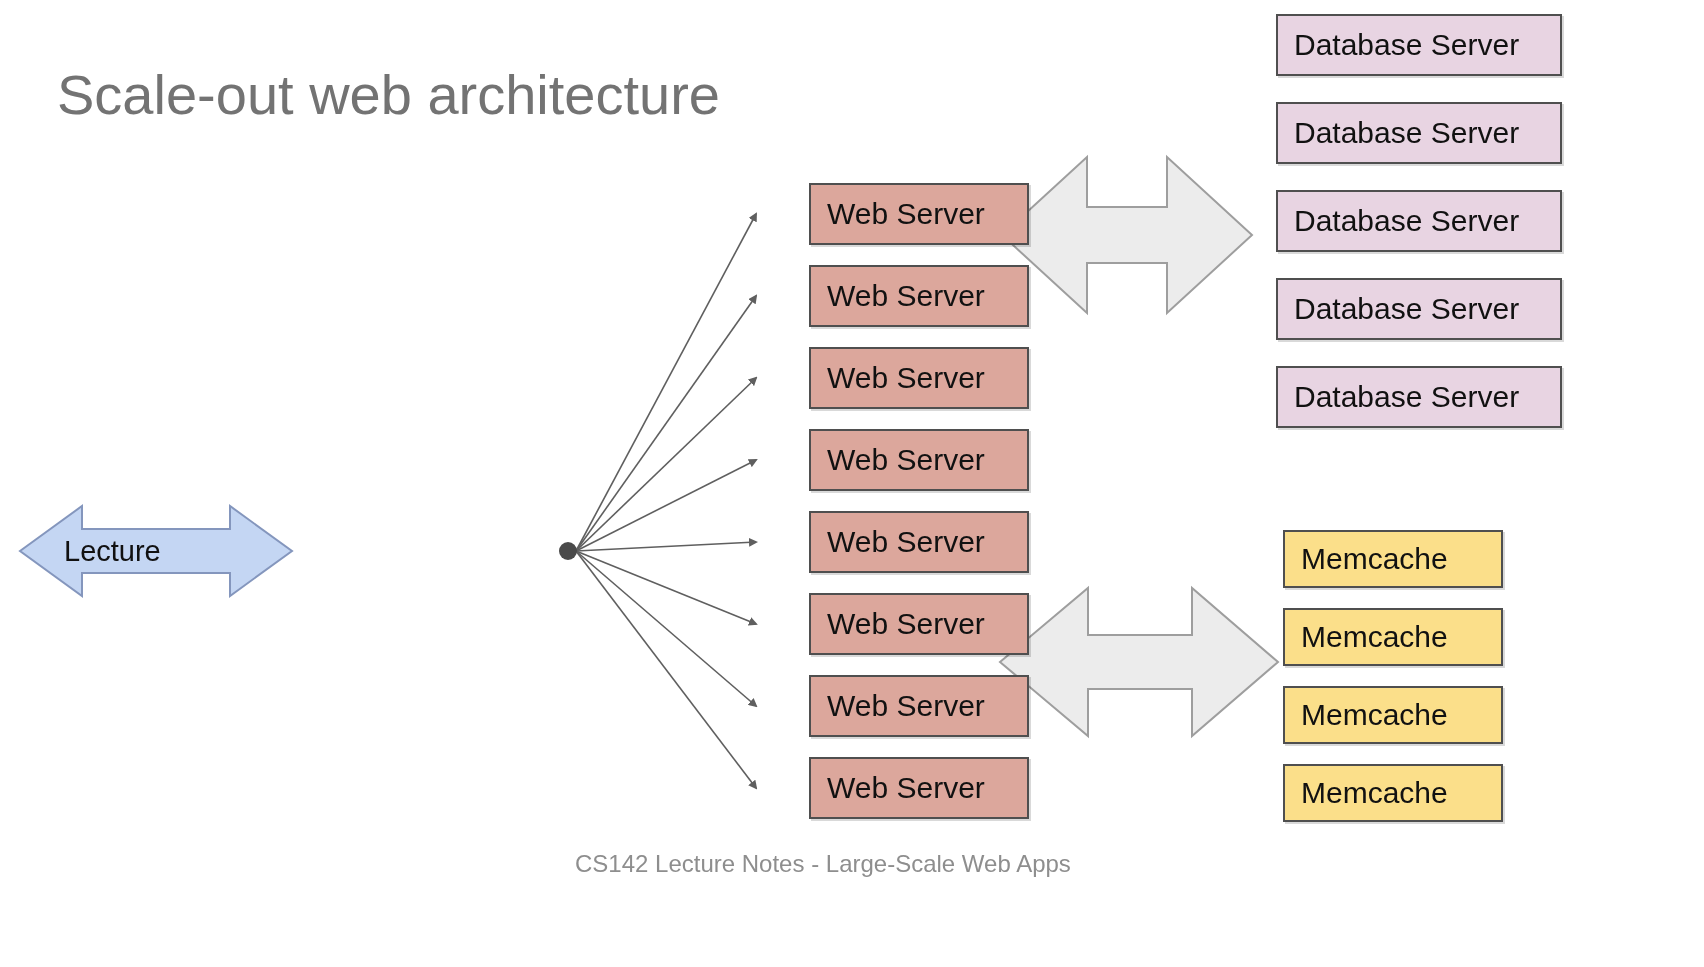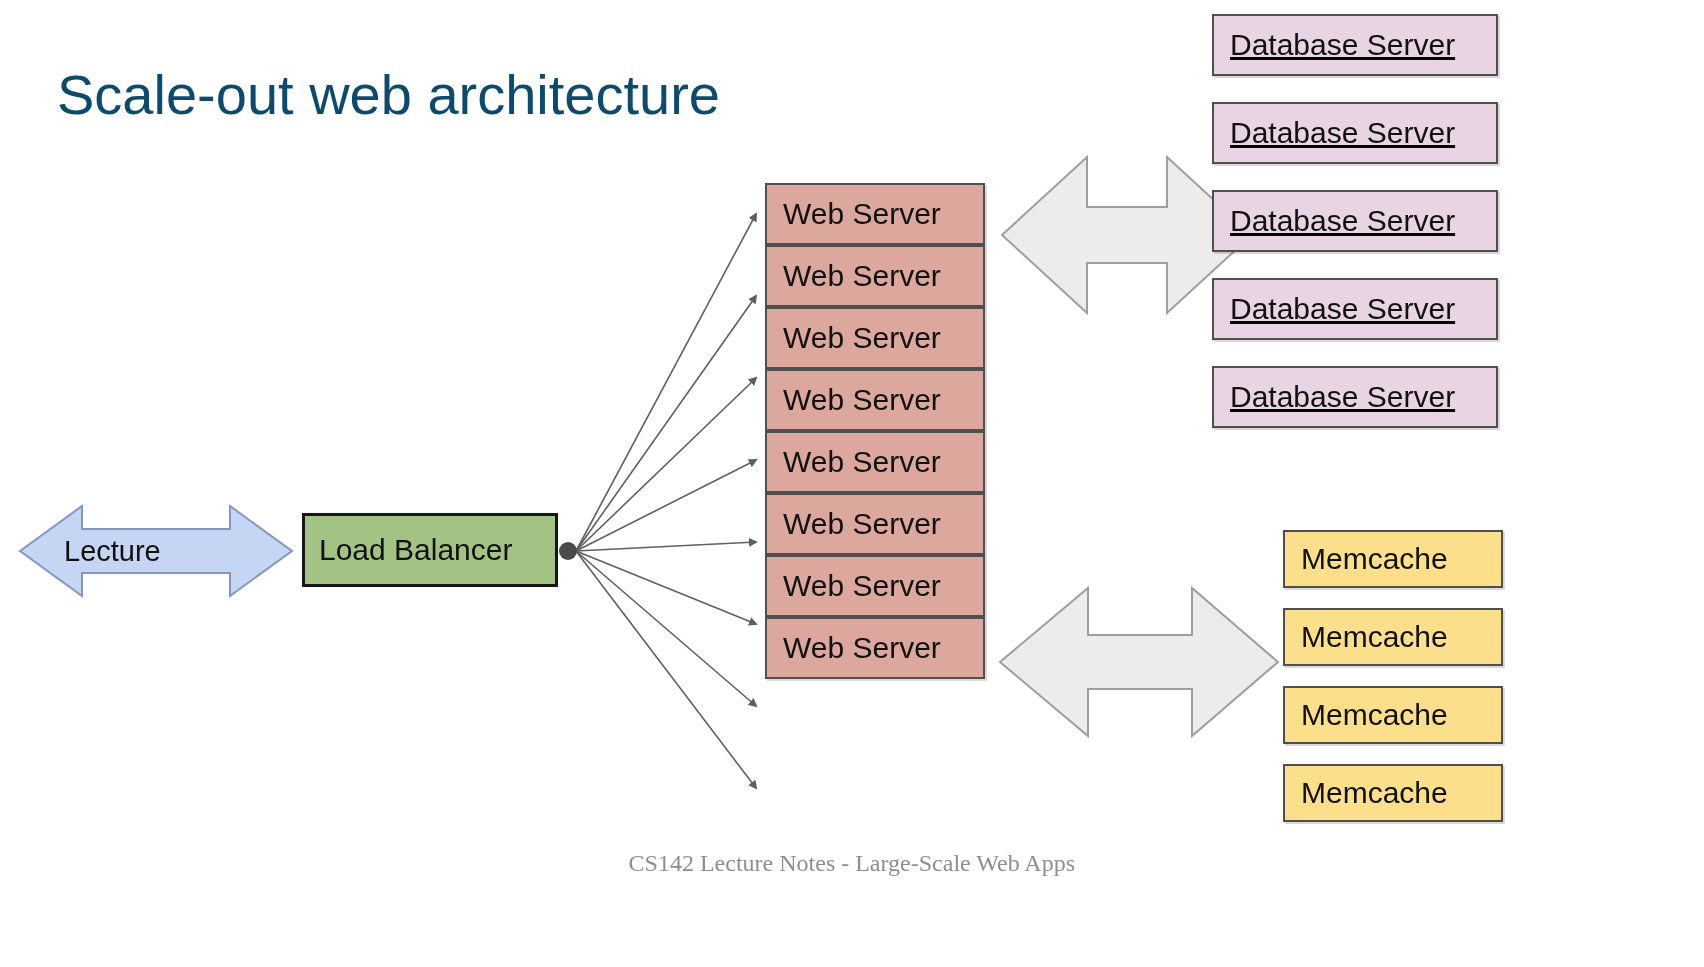--- a/index.html
+++ b/index.html
@@ -15,21 +15,21 @@
     background: #ffffff;
     overflow: hidden;
   }
   .title {
     position: absolute;
     left: 57px;
     top: 62px;
     margin: 0;
     font-size: 56px;
     font-weight: 400;
-    color: #0c4a6e;
+    color: #737373;
     white-space: nowrap;
   }
   .connector-layer {
     position: absolute;
     left: 0;
     top: 0;
     width: 1704px;
     height: 967px;
   }
   .internet-arrow {
@@ -72,46 +72,45 @@
     align-items: center;
     padding-left: 14px;
     font-size: 30px;
     color: #111111;
   }
   .col {
     position: absolute;
     display: flex;
     flex-direction: column;
   }
-  .web-col  { left: 765px;  top: 183px; width: 220px; }
-  .db-col   { left: 1212px; top: 14px;  width: 286px; gap: 26px; text-decoration: underline; }
+  .web-col  { left: 809px;  top: 183px; width: 220px; gap: 20px; }
+  .db-col   { left: 1276px; top: 14px;  width: 286px; gap: 26px; }
   .mem-col  { left: 1283px; top: 530px; width: 220px; gap: 20px; }
   .box {
     box-sizing: border-box;
     border: 2px solid var(--box-border, #4f4f4f);
     box-shadow: 2px 2px 0 rgba(0,0,0,0.15);
     display: flex;
     align-items: center;
     padding-left: 16px;
     font-size: 30px;
     color: #111111;
   }
   .web-col .box { height: 62px; background: var(--web-server-fill, #dca79c); }
   .db-col  .box { height: 62px; background: var(--database-fill, #e8d4e2); }
   .mem-col .box { height: 58px; background: var(--memcache-fill, #fbdf8a); }
   .footer {
     position: absolute;
     left: 575px;
     top: 850px;
     width: 500px;
-    text-align: right;
+    text-align: left;
     font-size: 24px;
     color: var(--footer-text, #8e8e8e);
     white-space: nowrap;
-    font-family: Liberation Serif, serif;
   }
 </style>
 </head>
 <body>
 
 <div class="stage">
 
   <h1 class="title">Scale-out web architecture</h1>
 
   <svg class="connector-layer" viewBox="0 0 1704 967" xmlns="http://www.w3.org/2000/svg">
@@ -134,79 +133,76 @@
     <line class="fan-line" x1="576" y1="551" x2="756" y2="542" marker-end="url(#ah)"></line>
     <line class="fan-line" x1="576" y1="551" x2="756" y2="624" marker-end="url(#ah)"></line>
     <line class="fan-line" x1="576" y1="551" x2="756" y2="706" marker-end="url(#ah)"></line>
     <line class="fan-line" x1="576" y1="551" x2="756" y2="788" marker-end="url(#ah)"></line>
 
     <circle class="port-dot" cx="568" cy="551" r="9"></circle>
   </svg>
 
   <span class="internet-label">Lecture</span>
 
-  <div class="load-balancer">
-    <span>Load Balancer</span>
+
+  <div class="col web-col">
+    <div class="box">
+        <span>Web Server</span>
+      </div>
+    <div class="box">
+        <span>Web Server</span>
+      </div>
+    <div class="box">
+        <span>Web Server</span>
+      </div>
+    <div class="box">
+        <span>Web Server</span>
+      </div>
+    <div class="box">
+        <span>Web Server</span>
+      </div>
+    <div class="box">
+        <span>Web Server</span>
+      </div>
+    <div class="box">
+        <span>Web Server</span>
+      </div>
+    <div class="box">
+        <span>Web Server</span>
+      </div>
   </div>
 
-  <div class="col web-col">
-    <div class="box">
-        <span>Web Server</span>
-      </div>
-    <div class="box">
-        <span>Web Server</span>
-      </div>
-    <div class="box">
-        <span>Web Server</span>
-      </div>
-    <div class="box">
-        <span>Web Server</span>
-      </div>
-    <div class="box">
-        <span>Web Server</span>
-      </div>
-    <div class="box">
-        <span>Web Server</span>
-      </div>
-    <div class="box">
-        <span>Web Server</span>
-      </div>
-    <div class="box">
-        <span>Web Server</span>
+  <div class="col db-col">
+    <div class="box">
+        <span>Database Server</span>
+      </div>
+    <div class="box">
+        <span>Database Server</span>
+      </div>
+    <div class="box">
+        <span>Database Server</span>
+      </div>
+    <div class="box">
+        <span>Database Server</span>
+      </div>
+    <div class="box">
+        <span>Database Server</span>
       </div>
   </div>
 
-  <div class="col db-col">
-    <div class="box">
-        <span>Database Server</span>
-      </div>
-    <div class="box">
-        <span>Database Server</span>
-      </div>
-    <div class="box">
-        <span>Database Server</span>
-      </div>
-    <div class="box">
-        <span>Database Server</span>
-      </div>
-    <div class="box">
-        <span>Database Server</span>
+  <div class="col mem-col">
+    <div class="box">
+        <span>Memcache</span>
+      </div>
+    <div class="box">
+        <span>Memcache</span>
+      </div>
+    <div class="box">
+        <span>Memcache</span>
+      </div>
+    <div class="box">
+        <span>Memcache</span>
       </div>
   </div>
 
-  <div class="col mem-col">
-    <div class="box">
-        <span>Memcache</span>
-      </div>
-    <div class="box">
-        <span>Memcache</span>
-      </div>
-    <div class="box">
-        <span>Memcache</span>
-      </div>
-    <div class="box">
-        <span>Memcache</span>
-      </div>
-  </div>
-
   <div class="footer">CS142 Lecture Notes - Large-Scale Web Apps</div>
 
 </div>
 
 </body></html>

